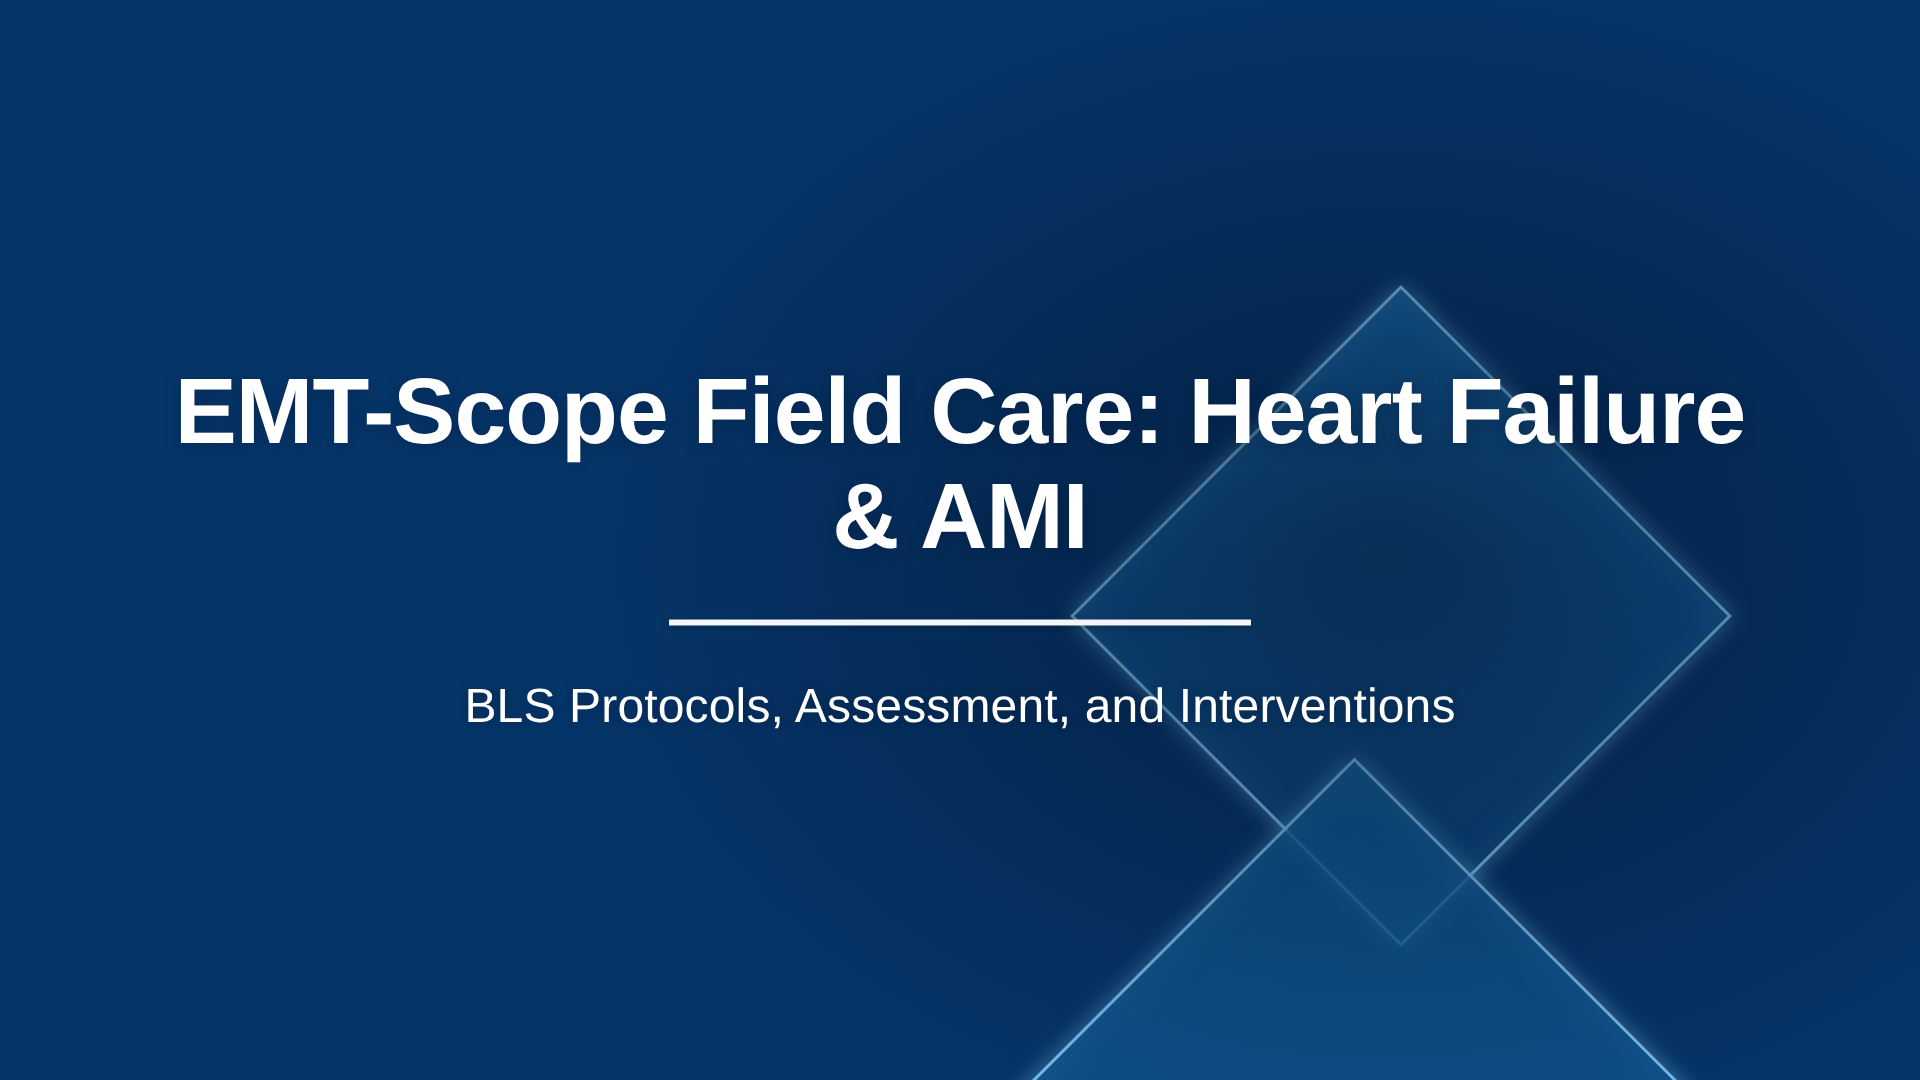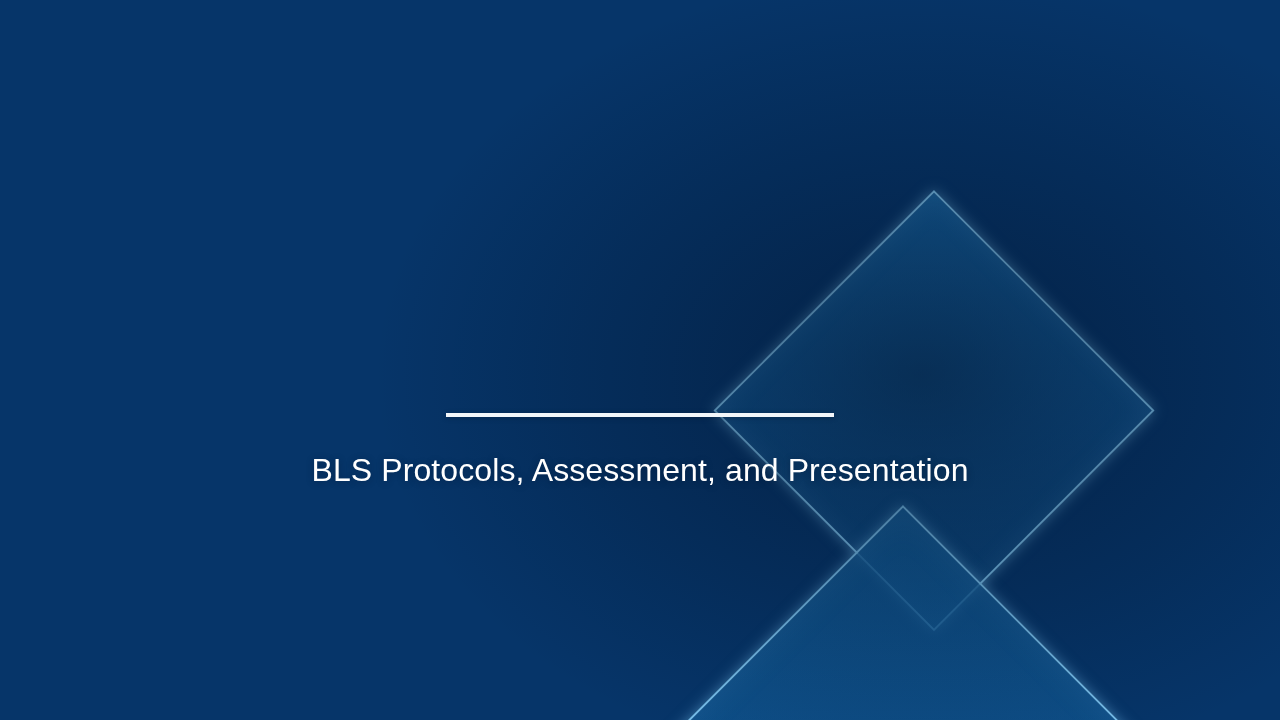--- a/index.html
+++ b/index.html
@@ -140,20 +140,21 @@
 
   <div class="deco-layer">
     <div class="diamond" id="diamond-upper"></div>
     <div class="diamond" id="diamond-lower"></div>
   </div>
 
   <div class="vignette"></div>
 
   <div class="content">
 
+    <h1 id="title">EMT-Scope Field Care: Heart Failure &amp; AMI</h1>
 
     <div id="divider"></div>
 
-    <p id="subtitle">BLS Protocols, Assessment, and Presentation</p>
+    <p id="subtitle">BLS Protocols, Assessment, and Interventions</p>
 
 
   </div>
 </div>
 
 </body></html>

